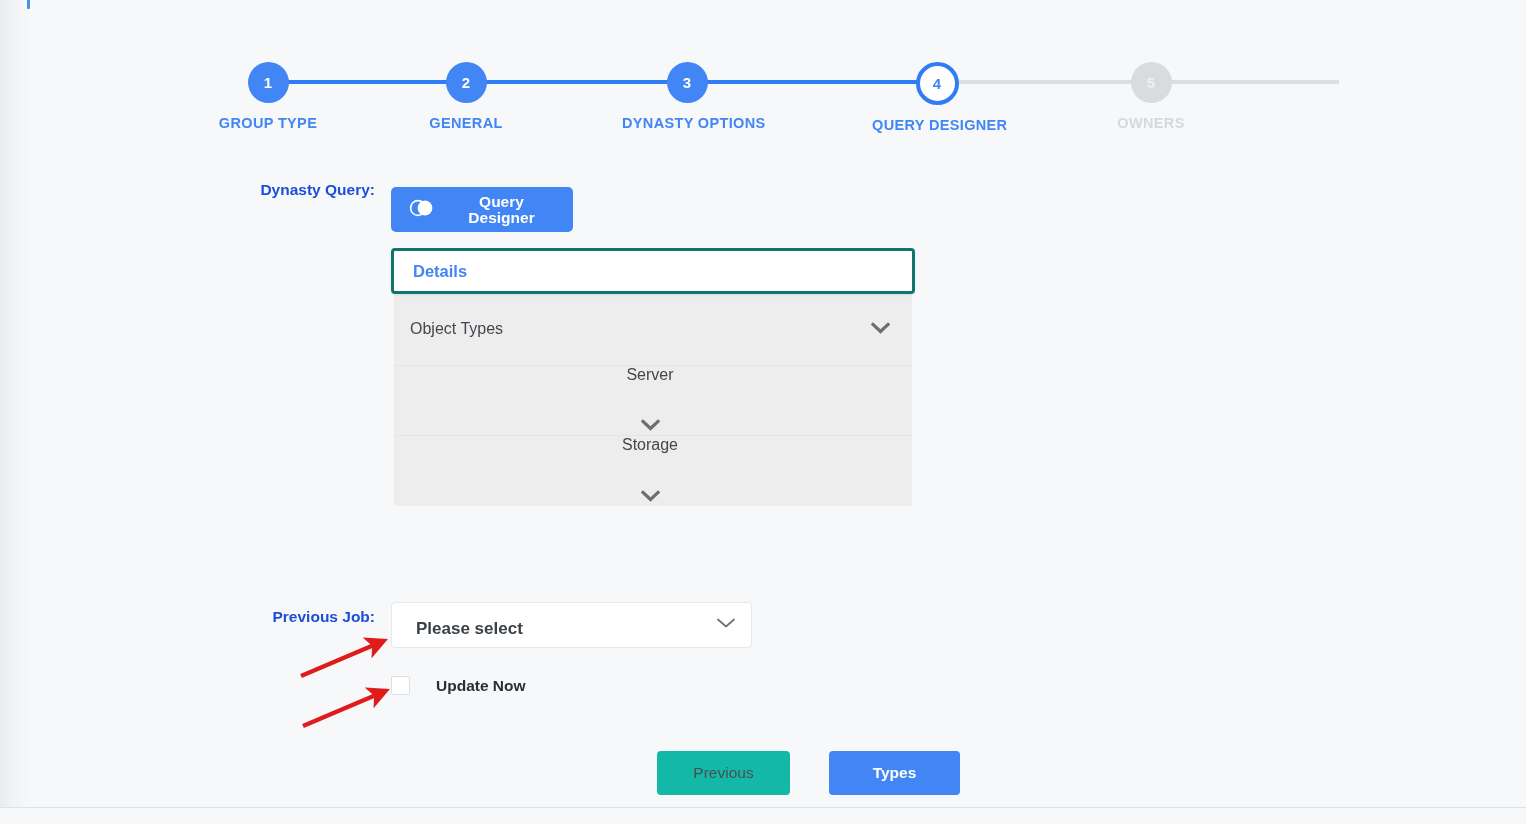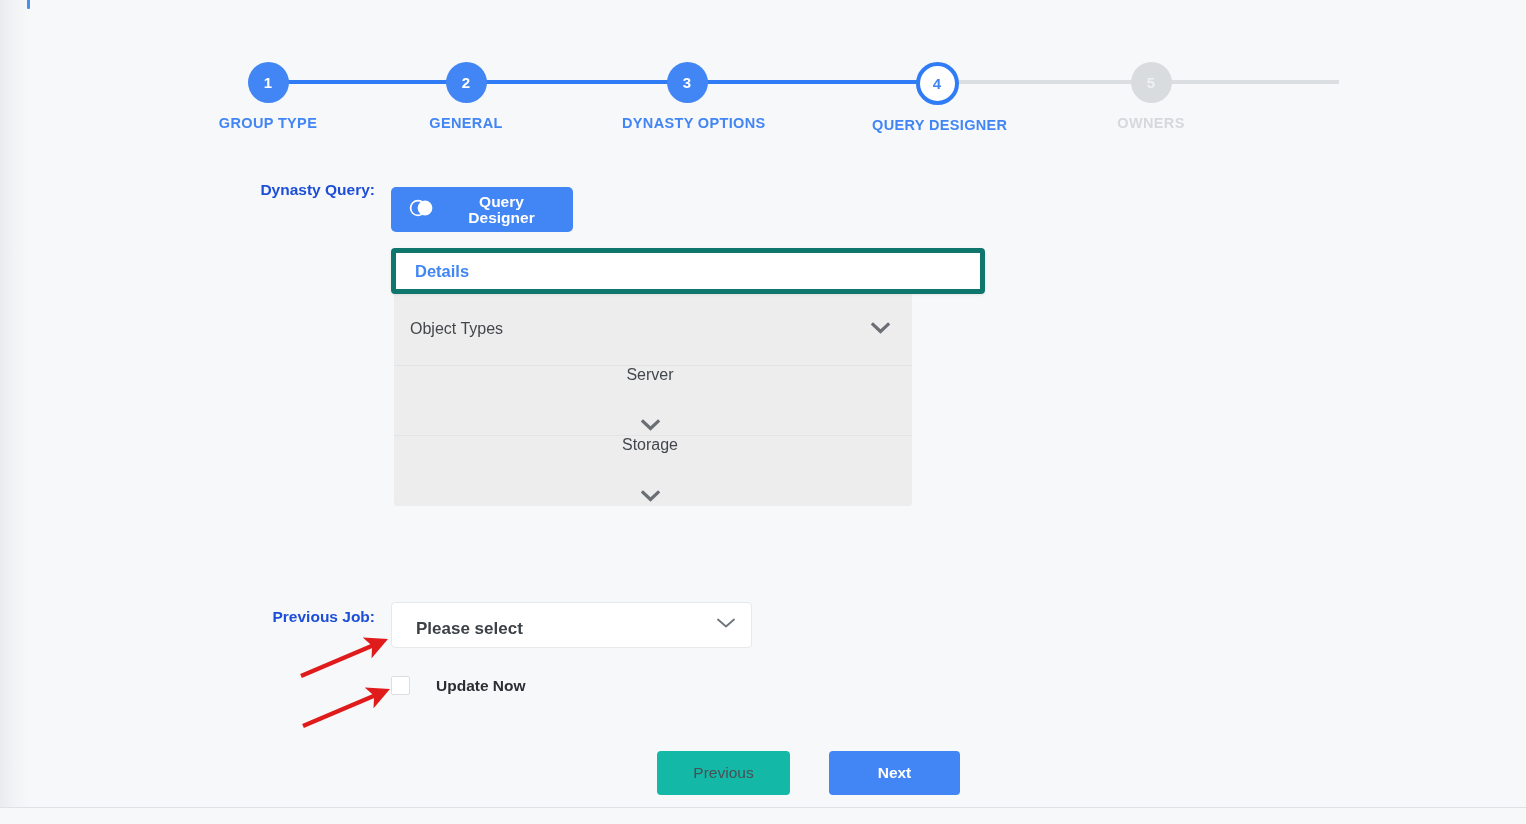--- a/index.html
+++ b/index.html
@@ -142,24 +142,24 @@
     cursor: pointer;
   }
   .qd-button .venn { flex: 0 0 auto; display: block; }
   .qd-button .lbl { line-height: 1; }
 
   
   .details-card {
     position: absolute;
     left: 391px;
     top: 248px;
-    width: 594px;
+    width: 524px;
     height: 46px;
     background: #ffffff;
-    border: 5px solid #0f766e;
+    border: 3px solid #0f766e;
     border-radius: 4px;
     box-shadow: 0 1px 3px rgba(0,0,0,.07);
     display: flex;
     align-items: center;
     padding-left: 19px;
     z-index: 2;
   }
   .details-card .details-title {
     color: #4285f4;
     font-size: 16.5px;
@@ -368,21 +368,21 @@
       </svg>
     </span>
   </div>
 
   <div class="checkbox-row">
     <span class="checkbox-box"></span>
     <span class="cb-label">Update Now</span>
   </div>
 
   <button class="btn btn-prev">Previous</button>
-  <button class="btn btn-next">Next</button>
+  <button class="btn btn-next">Types</button>
 
   <svg class="annotations">
     <defs>
       <marker id="arrowhead" markerWidth="5.4" markerHeight="5.4" refX="3.6" refY="2.7" orient="auto">
         <path d="M0,0 L5.4,2.7 L0,5.4 L1.3,2.7 Z" fill="#e01b1b"></path>
       </marker>
     </defs>
     <line x1="301" y1="676" x2="381" y2="642" stroke="#e01b1b" stroke-width="4.2" marker-end="url(#arrowhead)"></line>
     <line x1="303" y1="726" x2="383" y2="692" stroke="#e01b1b" stroke-width="4.2" marker-end="url(#arrowhead)"></line>
   </svg>

